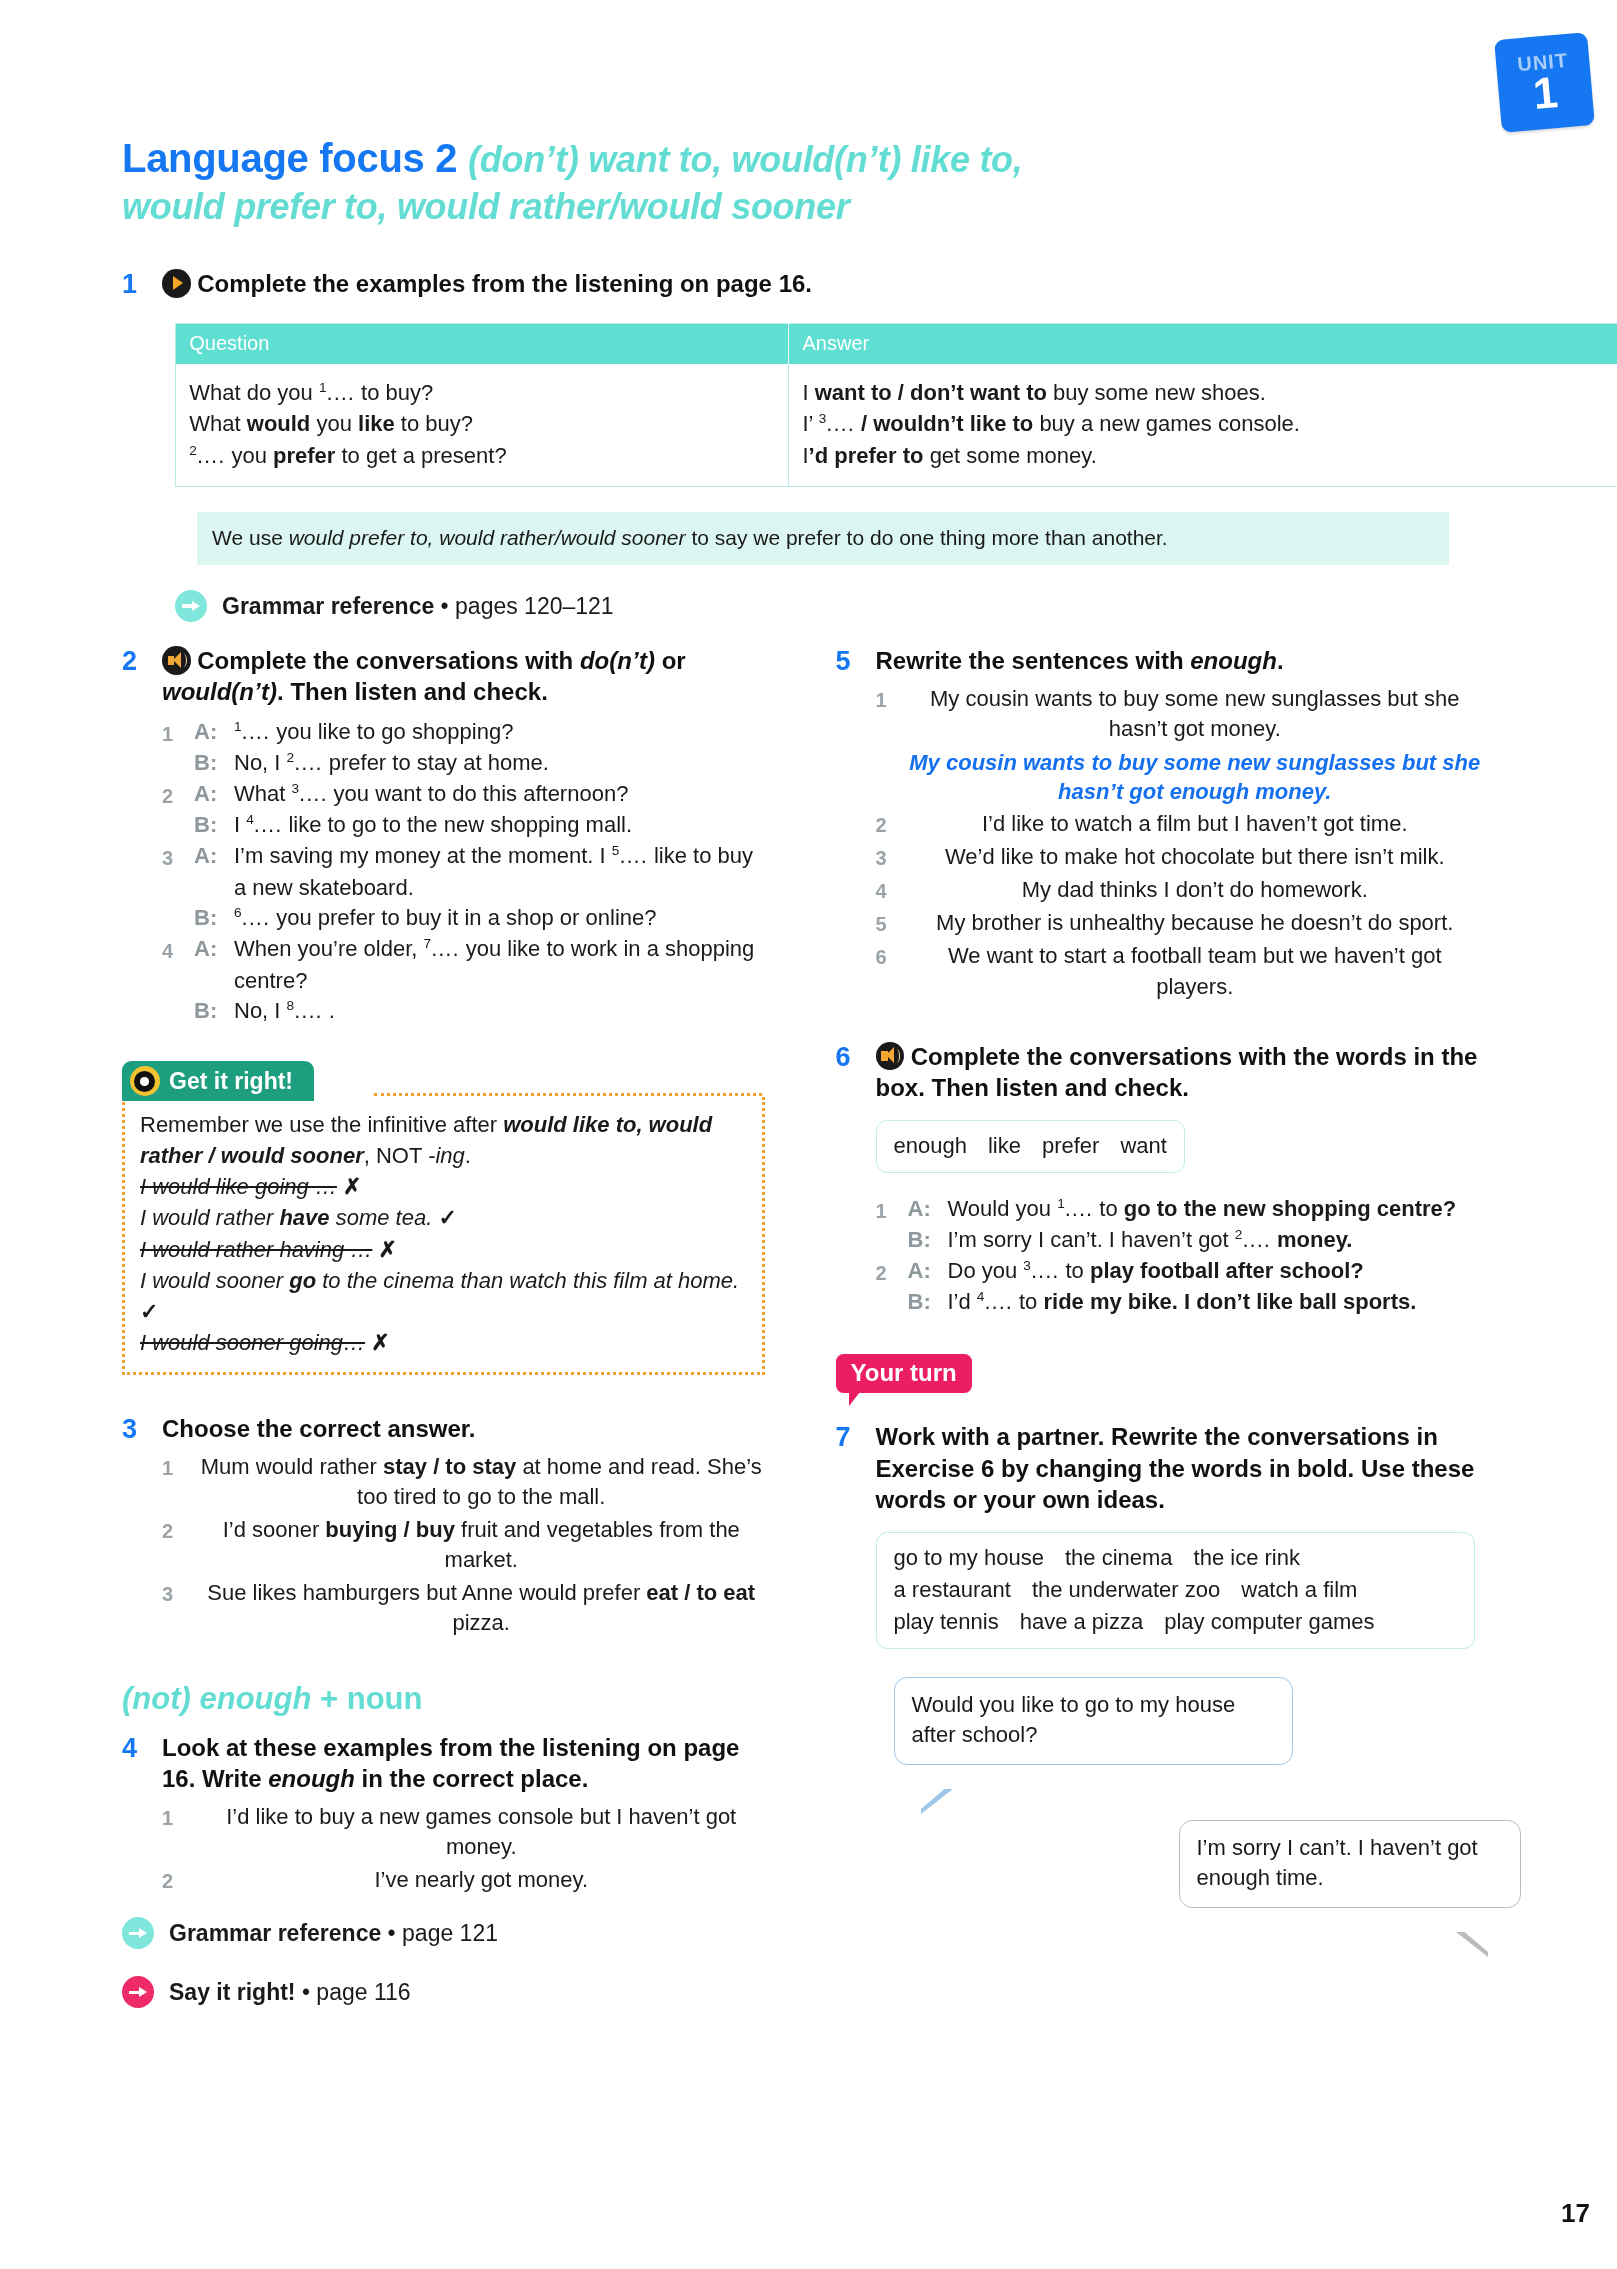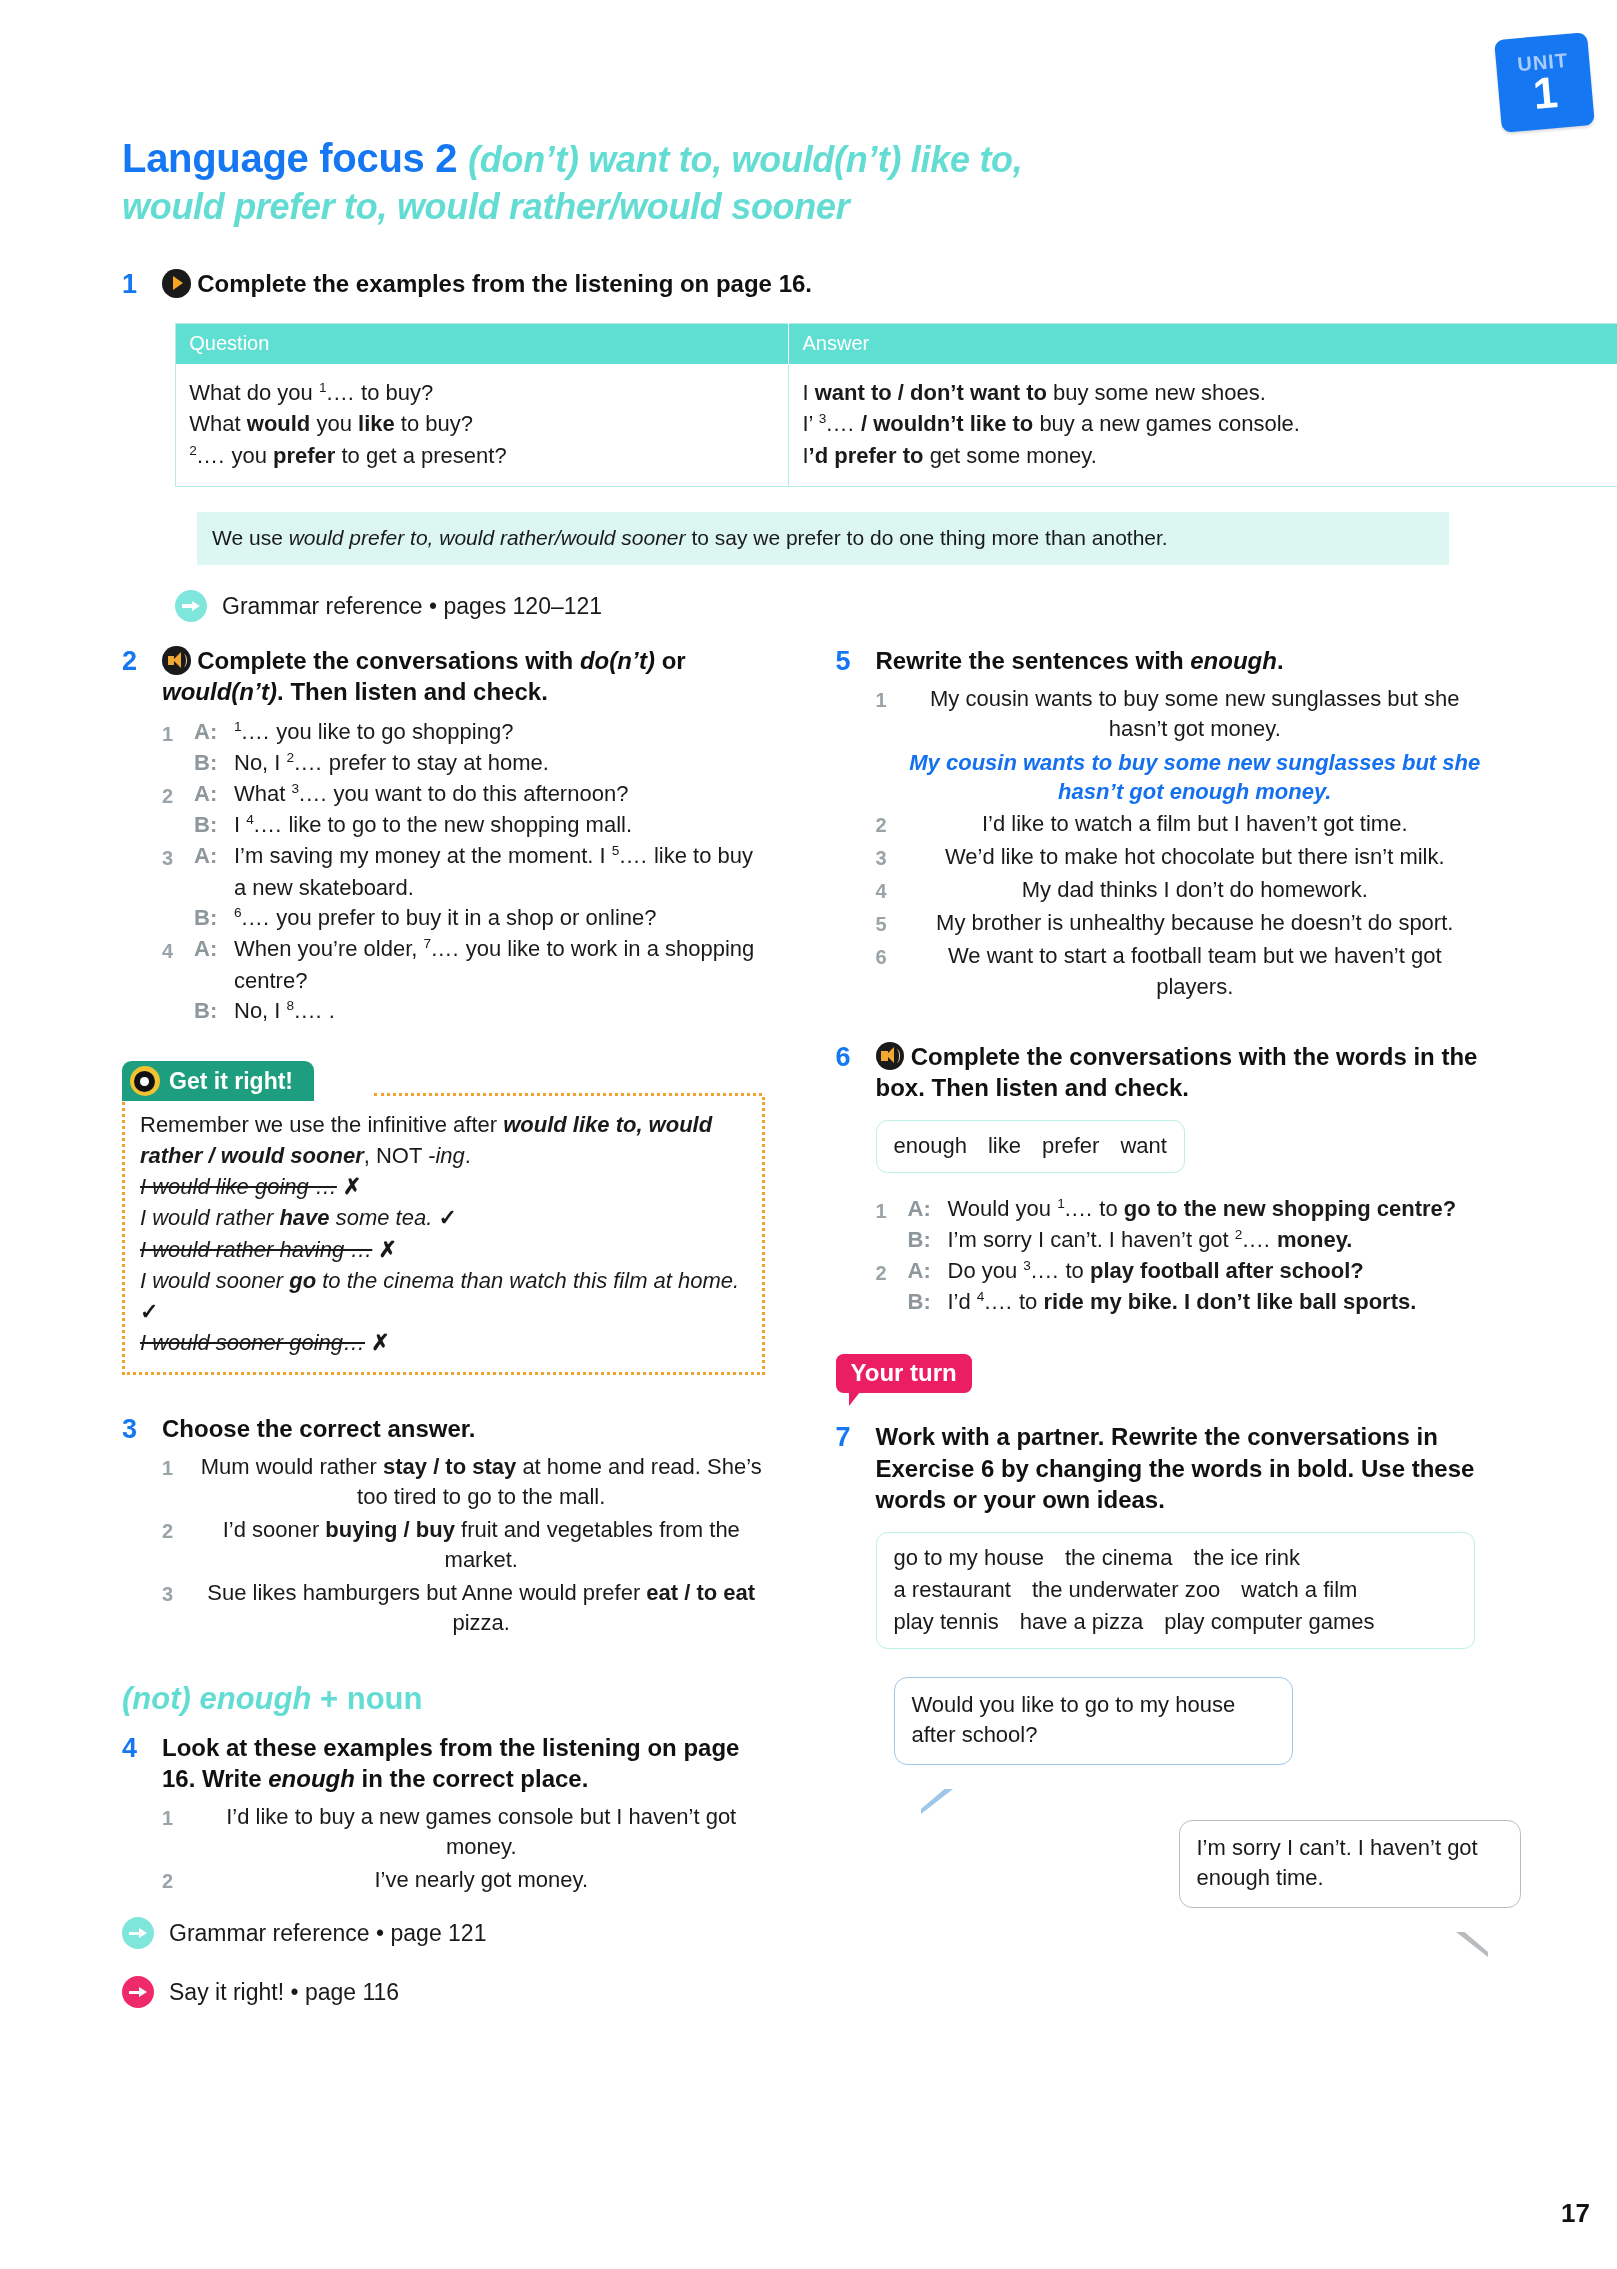--- a/index.html
+++ b/index.html
@@ -170,21 +170,21 @@
     width: 13.3px; height: 3.8px; background: #fff;
   }
   .arrow-circle::after {
     content: "";
     position: absolute; left: 17px; top: 10.5px;
     border-left: 8.6px solid #fff;
     border-top: 5.7px solid transparent;
     border-bottom: 5.7px solid transparent;
   }
   .ref-label { margin-left: 15px; font-size: 23px; }
-  .ref-label b { font-weight: normal; }
+  .ref-label b { font-weight: bold; }
 
   
   .cols { position: absolute; left: 122px; top: 645px; width: 1360px; display: flex; }
   .col-left { width: 647px; margin-right: 67px; }
   .col-right { width: 647px; }
 
   
   .items { margin: 7.6px 0 0 0; padding: 0; list-style: none; }
   .items > li {
     display: flex;

